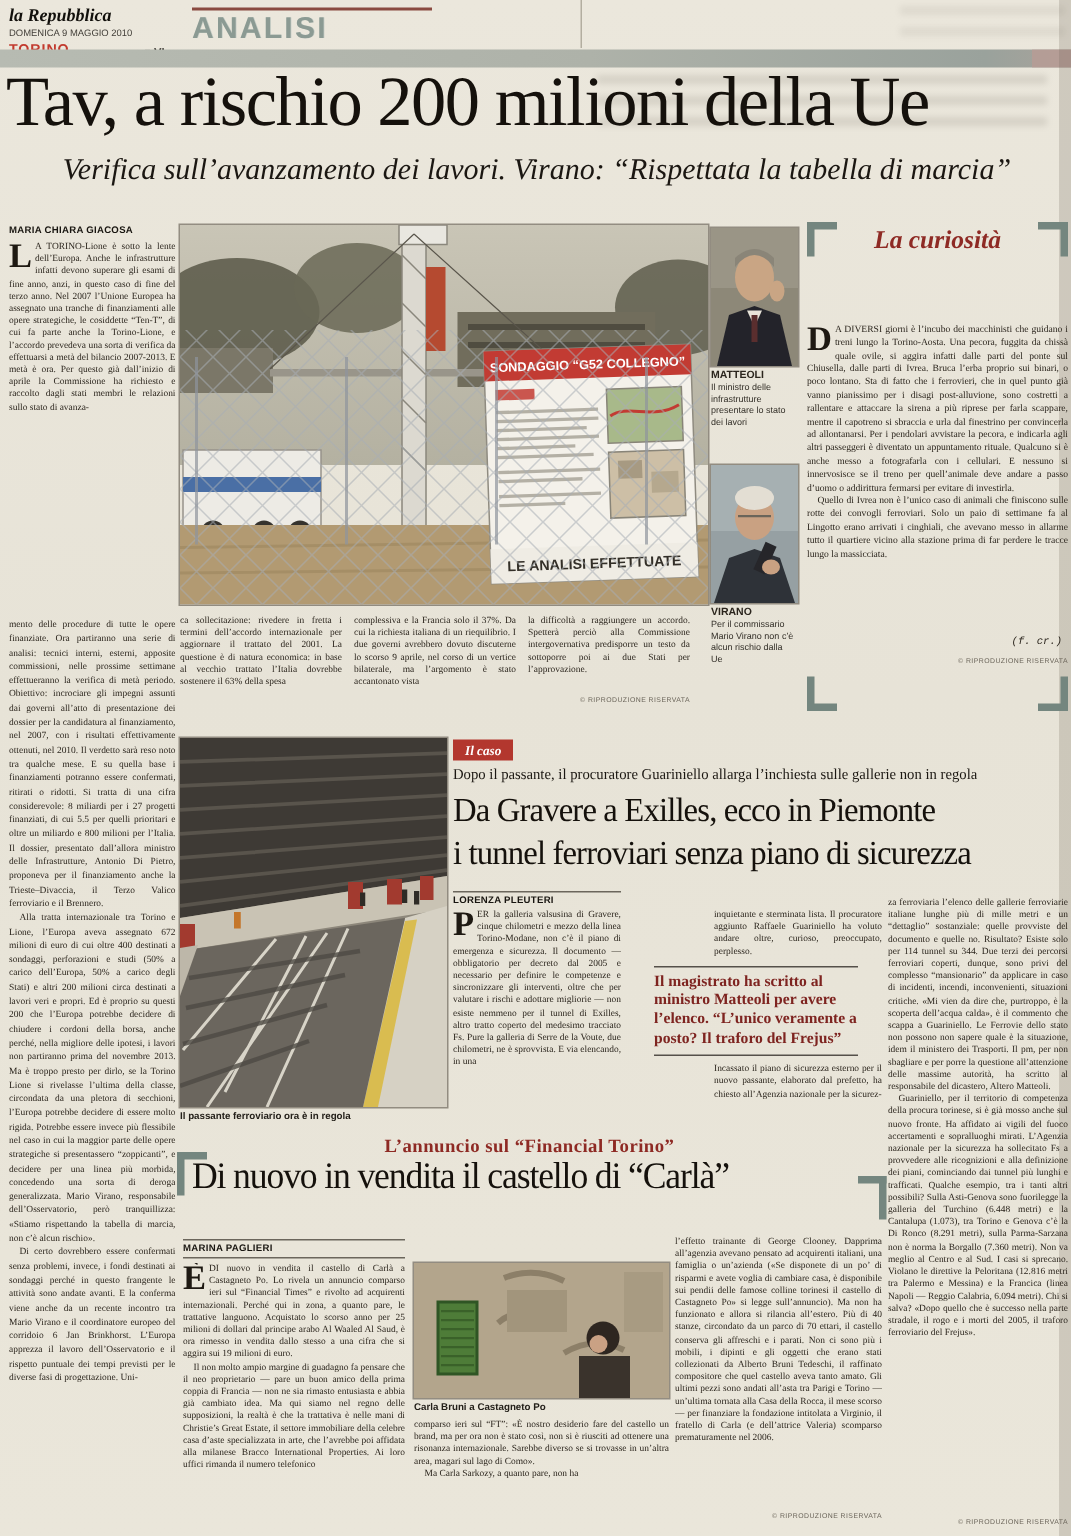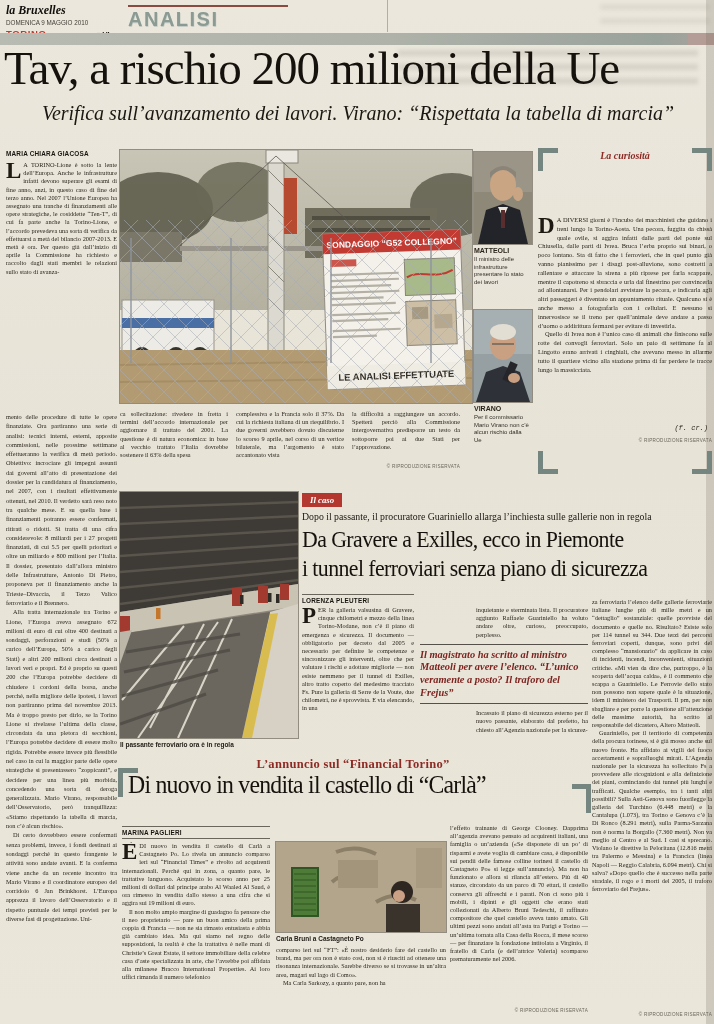--- a/index.html
+++ b/index.html
@@ -51,21 +51,21 @@
 
   #matteoli-photo{left:474px;top:152px;width:58px;height:92px;}
   #matteoli-name{left:474px;top:247px;font-weight:bold;font-size:7px;}
   #matteoli-caption{left:474px;top:256px;width:56px;font-size:6px;line-height:7.6px;color:#332f28;}
   #virano-photo{left:474px;top:310px;width:58px;height:92px;}
   #virano-name{left:474px;top:405px;font-weight:bold;font-size:7px;}
   #virano-caption{left:474px;top:414px;width:56px;font-size:6px;line-height:7.6px;color:#332f28;}
 
   #curiosity{left:538px;top:148px;width:174px;height:326px;}
   #curiosity-label{position:absolute;left:0;top:2px;width:174px;text-align:center;
-     font-weight:bold;font-style:italic;font-size:10px;color:#8e2a24;}
+     font-weight:bold;font-style:italic;font-size:17px;color:#8e2a24;}
   #curiosity-title{position:absolute;left:0;top:18px;width:174px;text-align:center;
      font-size:15.5px;line-height:21px;letter-spacing:-.3px;color:#17130e;}
   #curiosity-body{position:absolute;left:0;top:68px;width:174px;font-size:6.4px;line-height:8.8px;
      text-align:justify;color:#2b251d;}
   #curiosity-body p{margin:0;} #curiosity-body p + p{text-indent:7px;}
   #curiosity-sig{position:absolute;right:4px;top:276px;font-style:italic;font-size:7px;font-family:Liberation Mono, monospace;}
   #curiosity-copy{position:absolute;right:0;top:290px;}
 
   #tunnel-photo{left:120px;top:492px;width:178px;height:246px;}
   #tunnel-caption{left:120px;top:741px;width:178px;}
@@ -73,22 +73,22 @@
      font-weight:bold;font-style:italic;font-size:8.8px;padding:1.5px 8px 2.5px;}
   #caso-kicker{left:302px;top:511px;width:412px;font-size:10px;color:#1b1712;white-space:nowrap;
      transform:scaleX(.98);transform-origin:left top;}
   #caso-headline{left:302px;top:525px;width:414px;font-size:22.5px;line-height:29px;letter-spacing:-.6px;color:#15110c;
      transform:scaleX(.97);transform-origin:left top;}
   #caso-headline span{display:block;white-space:nowrap;}
   #caso-byline{left:302px;top:594px;width:112px;border-top:1px solid #6b665c;padding-top:2px;}
   #caso-colA{left:302px;top:606px;width:112px;height:142px;}
   #caso-colB{left:420px;top:606px;width:168px;}
   #caso-colB .half{margin-left:56px;width:112px;font-size:6.3px;line-height:8.2px;text-align:justify;}
-  #caso-pullquote{border-top:1.5px solid #55504a;border-bottom:1.5px solid #55504a;margin:5px 0;
-     padding:4px 0;font-weight:bold;font-size:10.4px;line-height:12.6px;color:#7e2420;font-style:italic;}
+  #caso-pullquote{border-top:1.5px solid #55504a;border-bottom:1.5px solid #55504a;margin:5px 16px;
+     padding:4px 0;font-weight:bold;font-size:10.4px;line-height:12.6px;color:#7e2420;}
   #caso-colC{left:592px;top:598px;width:120px;height:412px;}
   #caso-copy{left:592px;top:1012px;width:120px;}
 
   #castello-bracket-l{left:118px;top:768px;width:15px;height:24px;border-left:5px solid #74867f;border-top:5px solid #74867f;}
   #castello-bracket-r{left:572px;top:784px;width:14px;height:24px;border-right:5px solid #74867f;border-top:5px solid #74867f;}
   #castello-kicker{left:118px;top:757px;width:470px;text-align:center;font-weight:bold;font-size:12.5px;color:#8e2a24;letter-spacing:.3px;}
   #castello-headline{left:128px;top:771px;width:470px;font-size:25px;letter-spacing:-.8px;color:#15110c;white-space:nowrap;
      transform:scaleX(.95);transform-origin:left top;}
   #castello-byline{left:122px;top:826px;width:148px;border-top:1px solid #6b665c;border-bottom:1px solid #6b665c;padding:2px 0;}
   #castello-col1{left:122px;top:842px;width:148px;height:178px;}
@@ -98,21 +98,21 @@
   #castello-col3{left:450px;top:824px;width:138px;height:182px;}
   #castello-copy{left:450px;top:1008px;width:138px;}
 
   #edge-shade{left:706px;top:0;width:8px;height:1024px;background:rgba(110,100,85,.22);}
 </style>
 </head>
 <body>
 
 <div id="page">
 
-  <div class="abs" id="masthead-logo">la Bruxelles</div>
+  <div class="abs" id="masthead-logo">la Repubblica</div>
   <div class="abs sans" id="masthead-date">DOMENICA 9 MAGGIO 2010</div>
   <div class="abs sans" id="masthead-edition">TORINO</div>
   <div class="abs sans" id="masthead-page">■ VI</div>
   <div class="abs" id="section-rule"></div>
   <div class="abs" id="section-title">ANALISI</div>
   <div class="abs" id="top-vline"></div>
   <div class="abs" id="gray-band"></div>
   <div class="abs" id="band-pink"></div>
   <div class="abs ghost" style="left:398px;top:50px;width:300px;height:40px;"></div>
   <div class="abs ghost" style="left:600px;top:4px;width:110px;height:26px;opacity:.1;"></div>

